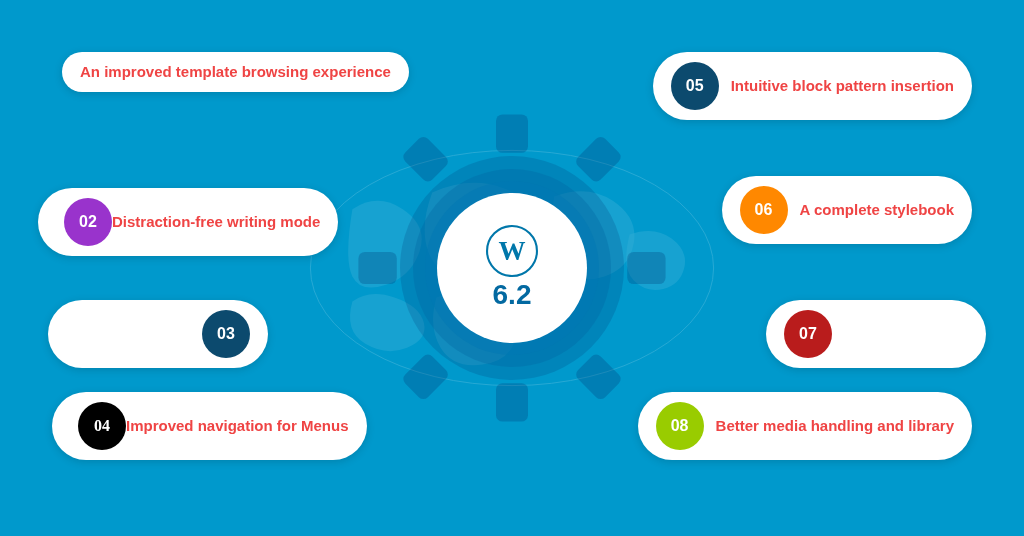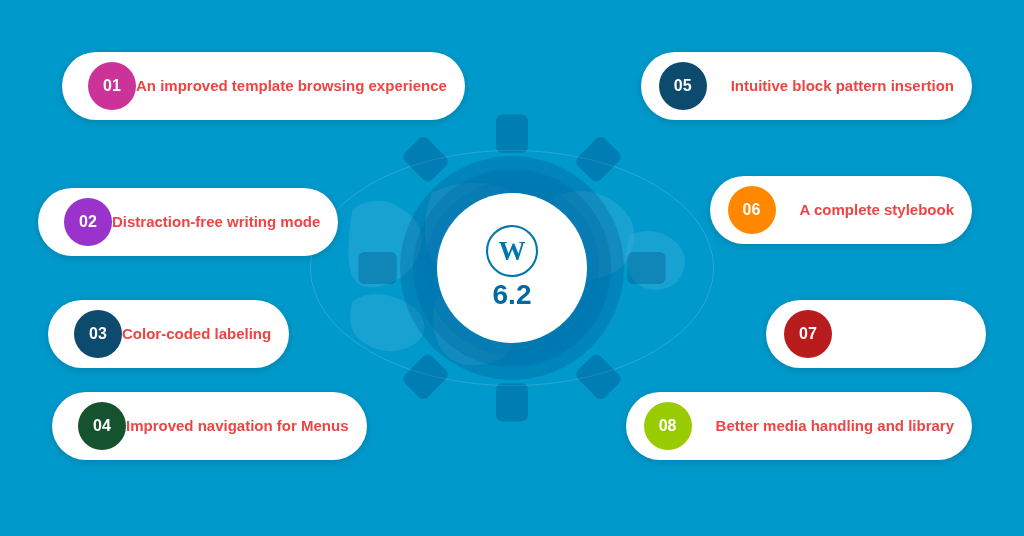--- a/index.html
+++ b/index.html
@@ -97,21 +97,21 @@
       flex: 1;
       line-height: 1.3;
     }
 
     .card-left .card-text {
       text-align: center;
     }
 
     .card-right .card-text {
       text-align: center;
-      margin-left: 24px;
+      margin-left: 12px;
     }
 
     .badge {
       width: 48px;
       height: 48px;
       border-radius: 50%;
       display: flex;
       align-items: center;
       justify-content: center;
       font-size: 16px;
@@ -128,21 +128,21 @@
 
     
     .card-right .badge {
       margin-right: 0;
     }
 
     
     .badge-01 { background: #cc3399; }
     .badge-02 { background: #9933cc; }
     .badge-03 { background: #0c4a6e; }
-    .badge-04 { background: #14532d; }
+    .badge-04 { background: #000000; font-family: Liberation Serif, serif; }
     .badge-05 { background: #0c4a6e; }
     .badge-06 { background: #ff8800; }
     .badge-07 { background: #b91c1c; }
     .badge-08 { background: #99cc00; }
 
     
     
     #card-01 { top: 56px; left: 60px; }
     #card-02 { top: 186px; left: 40px; }
     #card-03 { top: 296px; left: 50px; }
@@ -203,32 +203,30 @@
 
     <text x="50" y="68" text-anchor="middle" font-size="52" font-weight="900" fill="#0077aa" font-family="Georgia, serif">W</text>
   </svg>
   <div class="wp-version">6.2</div>
 </div>
 
 <div id="cards-container">
     <div class="card card-left" id="card-01" style="position: absolute; top: 52px; left: 62px;">
       <div class="card-pill">
         <div class="card-text">An improved template browsing experience</div>
-        <div class="badge badge-01">01</div>
       </div>
     </div>
     <div class="card card-left" id="card-02" style="position: absolute; top: 188px; left: 38px;">
       <div class="card-pill">
         <div class="card-text">Distraction-free writing mode</div>
         <div class="badge badge-02">02</div>
       </div>
     </div>
     <div class="card card-left" id="card-03" style="position: absolute; top: 300px; left: 48px;">
       <div class="card-pill">
-        <div class="card-text">Color-coded labeling</div>
         <div class="badge badge-03">03</div>
       </div>
     </div>
     <div class="card card-left" id="card-04" style="position: absolute; top: 392px; left: 52px;">
       <div class="card-pill">
         <div class="card-text">Improved navigation for Menus</div>
         <div class="badge badge-04">04</div>
       </div>
     </div>
     <div class="card card-right" id="card-05" style="position: absolute; top: 52px; right: 52px;">

